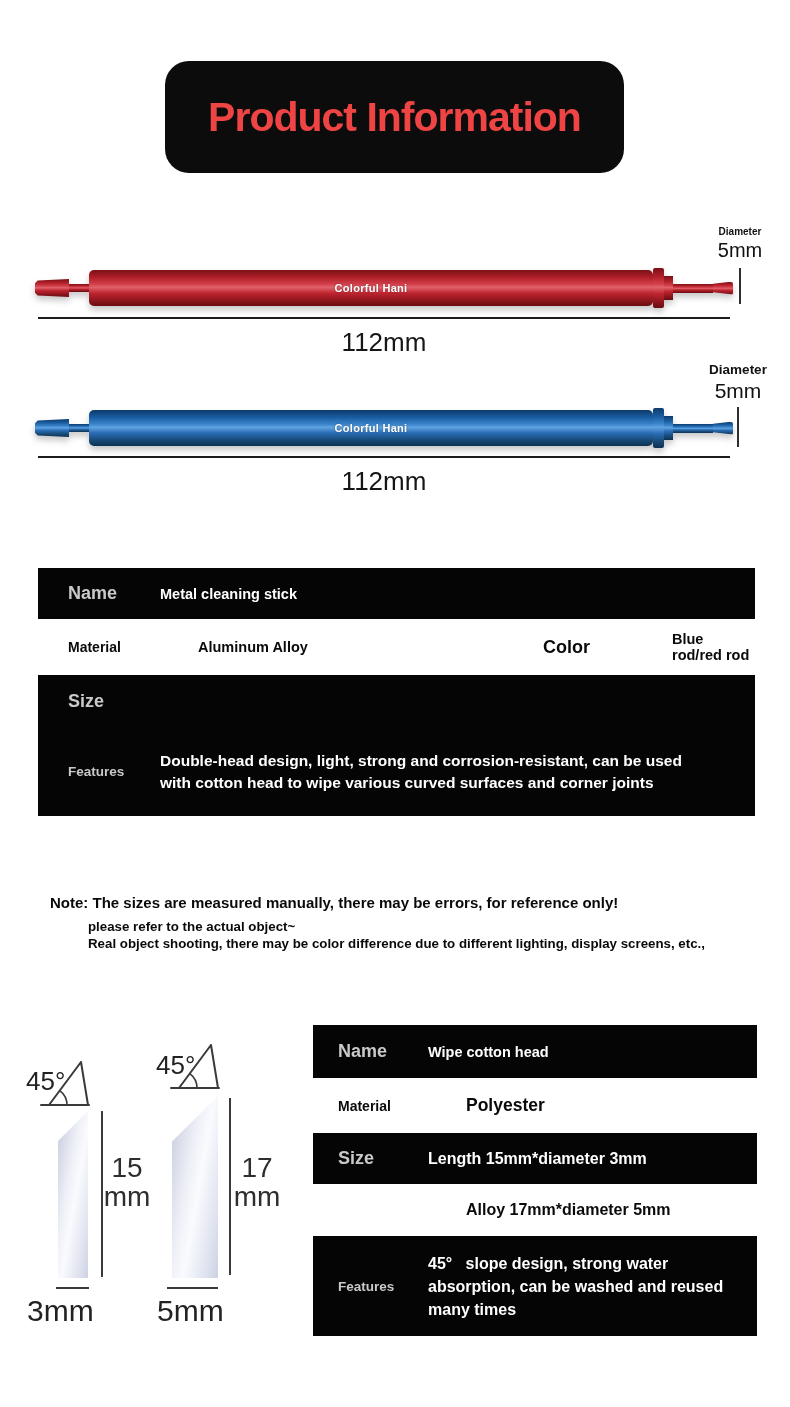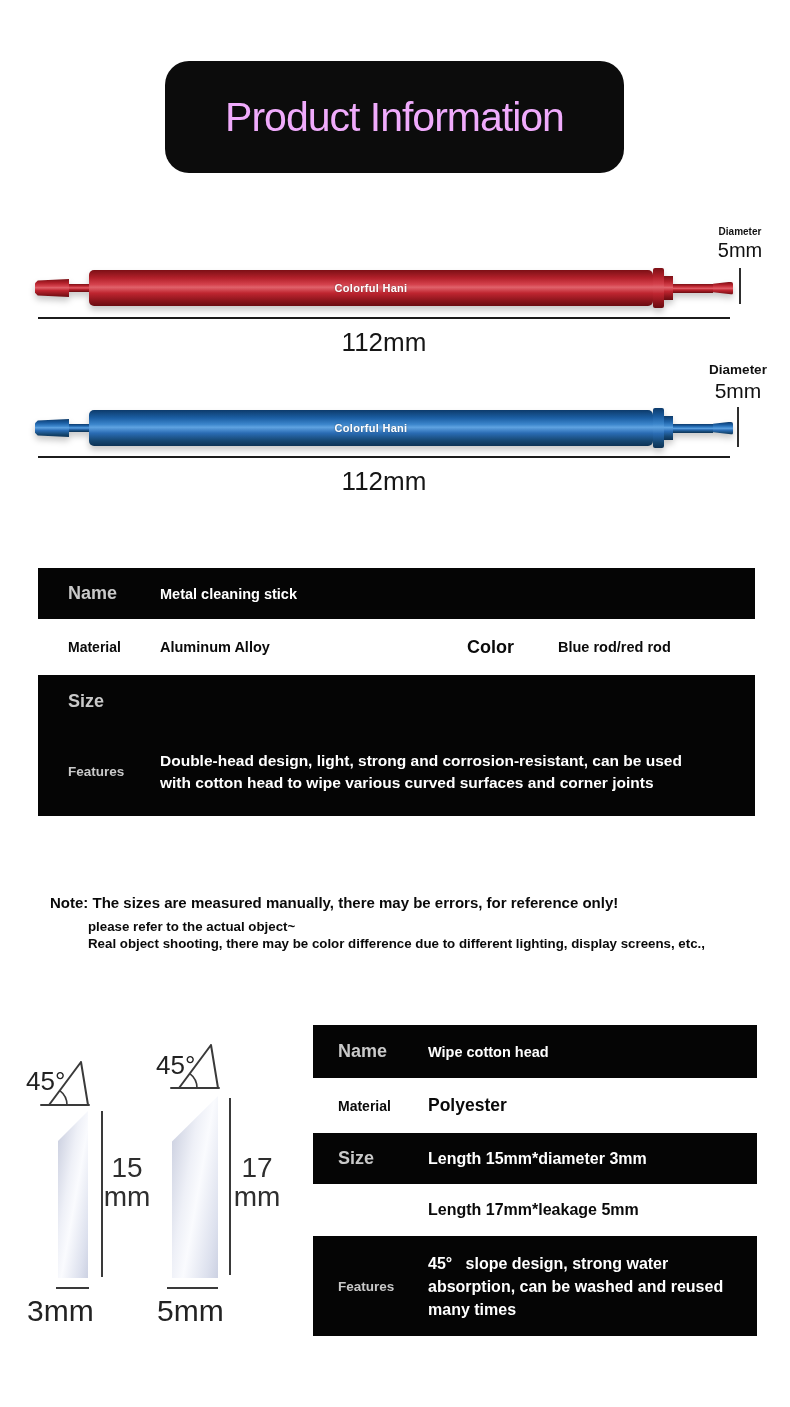--- a/index.html
+++ b/index.html
@@ -5,21 +5,21 @@
   html,body{margin:0;padding:0;background:#fff;}
   #canvas{
     position:relative;width:790px;height:1407px;background:#ffffff;
     font-family:"Liberation Sans", sans-serif;overflow:hidden;
   }
   
   #header{
     position:absolute;left:165px;top:61px;width:459px;height:112px;
     background:#0c0c0c;border-radius:24px;display:flex;align-items:center;justify-content:center;
   }
-  #header span{color:#f0abfc;font-size:41px;font-weight:400;letter-spacing:-1px;}
+  #header span{color:#ef4444;font-size:41px;font-weight:700;letter-spacing:-1px;}
 
   
   .rod{position:absolute;left:35px;width:698px;height:42px;display:flex;align-items:center;
        filter:drop-shadow(0 4px 3px rgba(0,0,0,0.22));}
   #rod-red{top:267px;}
   #rod-blue{top:407px;}
   .cone-l{width:34px;height:18px;clip-path:polygon(0 24%,8% 8%,100% 0,100% 100%,8% 92%,0 76%);}
   .pin-l{width:20px;height:8px;}
   .rbody{flex:1;height:36px;border-radius:5px;display:flex;align-items:center;justify-content:center;}
   .ring{width:11px;height:40px;border-radius:2px;}
@@ -49,21 +49,21 @@
 
   
   .spec{position:absolute;}
   #table1{left:38px;top:568px;width:717px;}
   #table2{left:313px;top:1025px;width:444px;}
   .trow{display:grid;align-items:center;box-sizing:border-box;}
   #table1 .trow{grid-template-columns:92px 1fr;padding-left:30px;}
   #table1 .grid4{grid-template-columns:92px 307px 91px 1fr;}
   #table2 .trow{grid-template-columns:90px 1fr;padding-left:25px;}
   .dark{background:#050505;}
-  .light{background:#ffffff;}
+  .light{background:#ffffff;gap:38px;}
   .dark .tlabel{color:#c9c9c9;}
   .dark .tvalue{color:#ffffff;}
   .light .tlabel,.light .tvalue{color:#0a0a0a;}
   .tlabel{font-weight:700;}
   .tvalue{font-weight:700;white-space:pre-wrap;}
   .lbl-lg{font-size:18px;}
   .lbl-sm{font-size:14px;}
   .lbl-xs{font-size:13.5px;}
   .val-md{font-size:14.5px;}
   .val-lg{font-size:16px;}
@@ -209,21 +209,21 @@
     <div class="trow light h55">
       <span class="tlabel lbl-sm">Material</span>
       <span class="tvalue" style="font-size:17.5px">Polyester</span>
     </div>
     <div class="trow dark h51">
       <span class="tlabel lbl-lg">Size</span>
       <span class="tvalue val-lg">Length 15mm*diameter 3mm</span>
     </div>
     <div class="trow light h52">
       <span class="tlabel"></span>
-      <span class="tvalue val-lg">Length 17mm*leakage 5mm</span>
+      <span class="tvalue val-lg">Alloy 17mm*diameter 5mm</span>
     </div>
     <div class="trow dark h100">
       <span class="tlabel lbl-xs">Features</span>
       <span class="tvalue" id="feat2-val">45°   slope design, strong water absorption, can be washed and reused many times</span>
     </div>
   </div>
 
 </div>
 
 </body></html>

